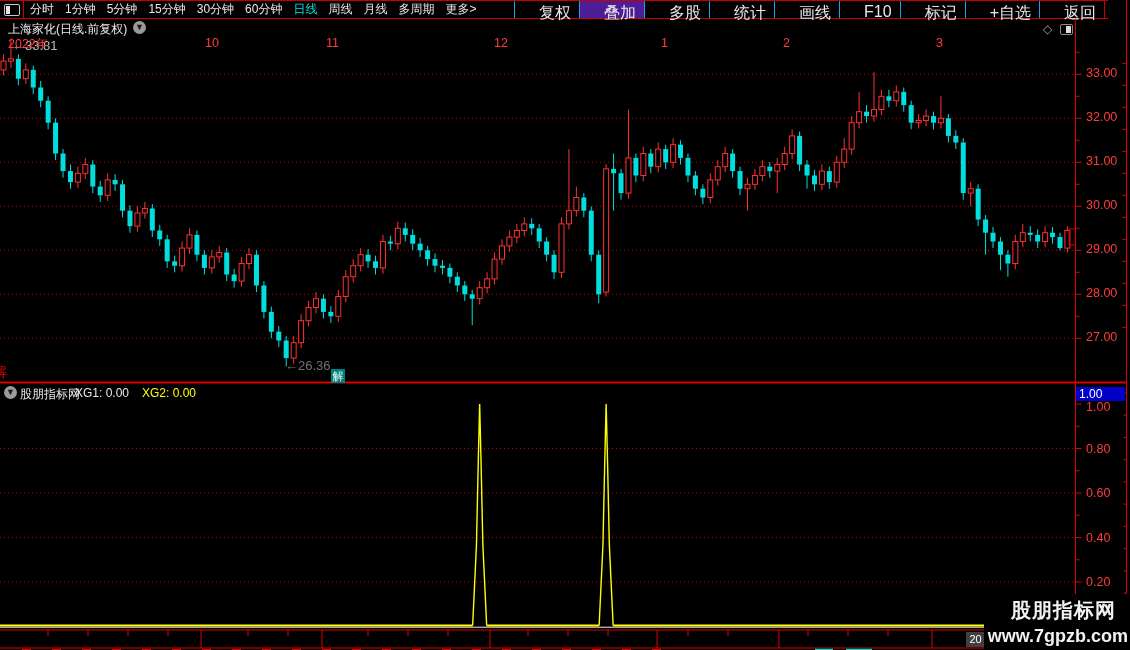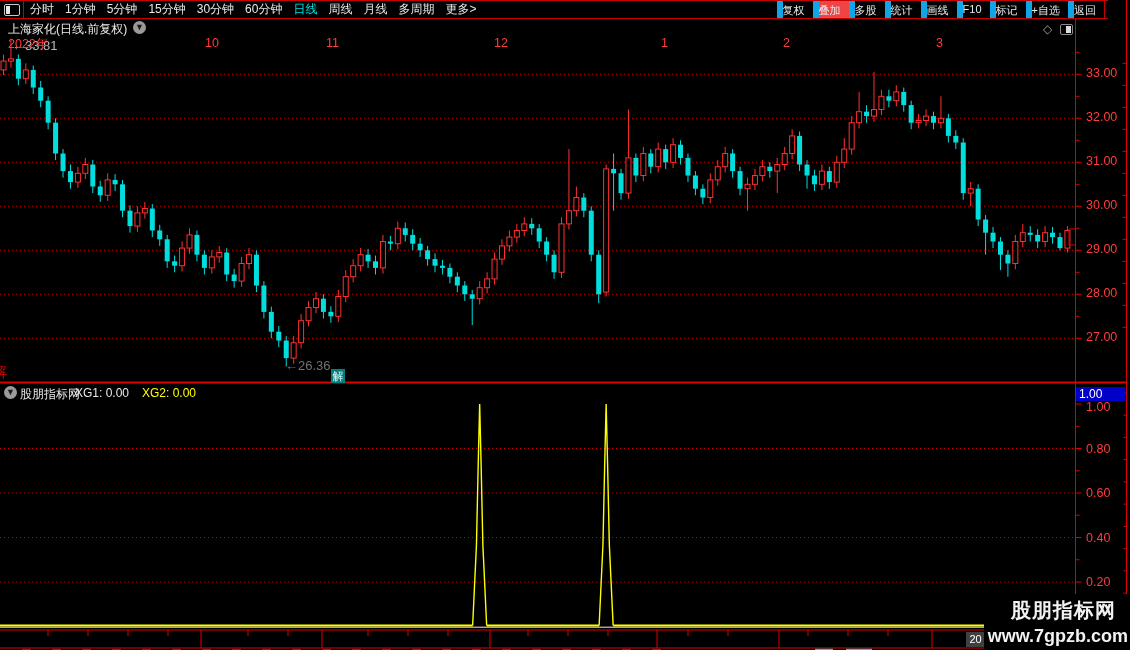--- a/index.html
+++ b/index.html
@@ -9,23 +9,23 @@
   .abs{position:absolute;}
   
   #topbar{left:0;top:0;width:1108px;height:19px;border-top:1px solid #c80000;border-bottom:1px solid #c80000;box-sizing:border-box;background:#000;}
   #win-icon{left:4px;top:3px;width:14px;height:10px;border:1px solid #c8c8c8;border-radius:2px;}
   #win-icon .fill{position:absolute;left:1px;top:1px;width:4px;height:8px;background:#e8e8e8;}
   #topbar-sep{left:23px;top:0;width:1px;height:17px;background:#c80000;}
   #menu-left{left:30px;top:0;height:17px;display:flex;gap:11px;align-items:center;}
   #menu-left span{font-size:12px;color:#e8e8e8;white-space:nowrap;cursor:default;}
   #menu-left span.active{color:#00e0e0;}
   #menu-right{right:3px;top:0;height:17px;display:flex;align-items:stretch;}
-  #menu-right span{font-size:11px;color:#e8e8e8;white-space:nowrap;border-left:6px solid #0ea5e9;padding:2px 8px 0 0;}
+  #menu-right span{font-size:16px;color:#e8e8e8;white-space:nowrap;border-left:1px solid #0ea5e9;padding:2px 8px 0 24px;}
   #menu-right span:last-child{border-right:1px solid #c80000;}
-  #menu-right span.hl{background:#ef4444;}
+  #menu-right span.hl{background:#4c1d95;}
   
   #title{left:8px;top:21px;font-size:12px;color:#ececec;}
   .circle-ic{width:13px;height:13px;border-radius:50%;background:#9a9a9a;color:#1a1a1a;font-size:9px;line-height:13px;text-align:center;}
   #title-dd{left:133px;top:21px;}
   #t-diamond{left:1043px;top:23px;color:#999;font-size:12px;line-height:12px;}
   #t-square{left:1060px;top:24px;width:11px;height:9px;border:1px solid #8a8a8a;border-radius:2px;}
   #t-square .fill{position:absolute;right:1px;top:1px;width:5px;height:7px;background:#ddd;}
   
   .plabel{position:absolute;left:1086px;font-size:12.5px;color:#ff3c3c;}
   .dlabel{position:absolute;top:633px;font-size:12.5px;color:#ff3c3c;margin-top:36px;}

